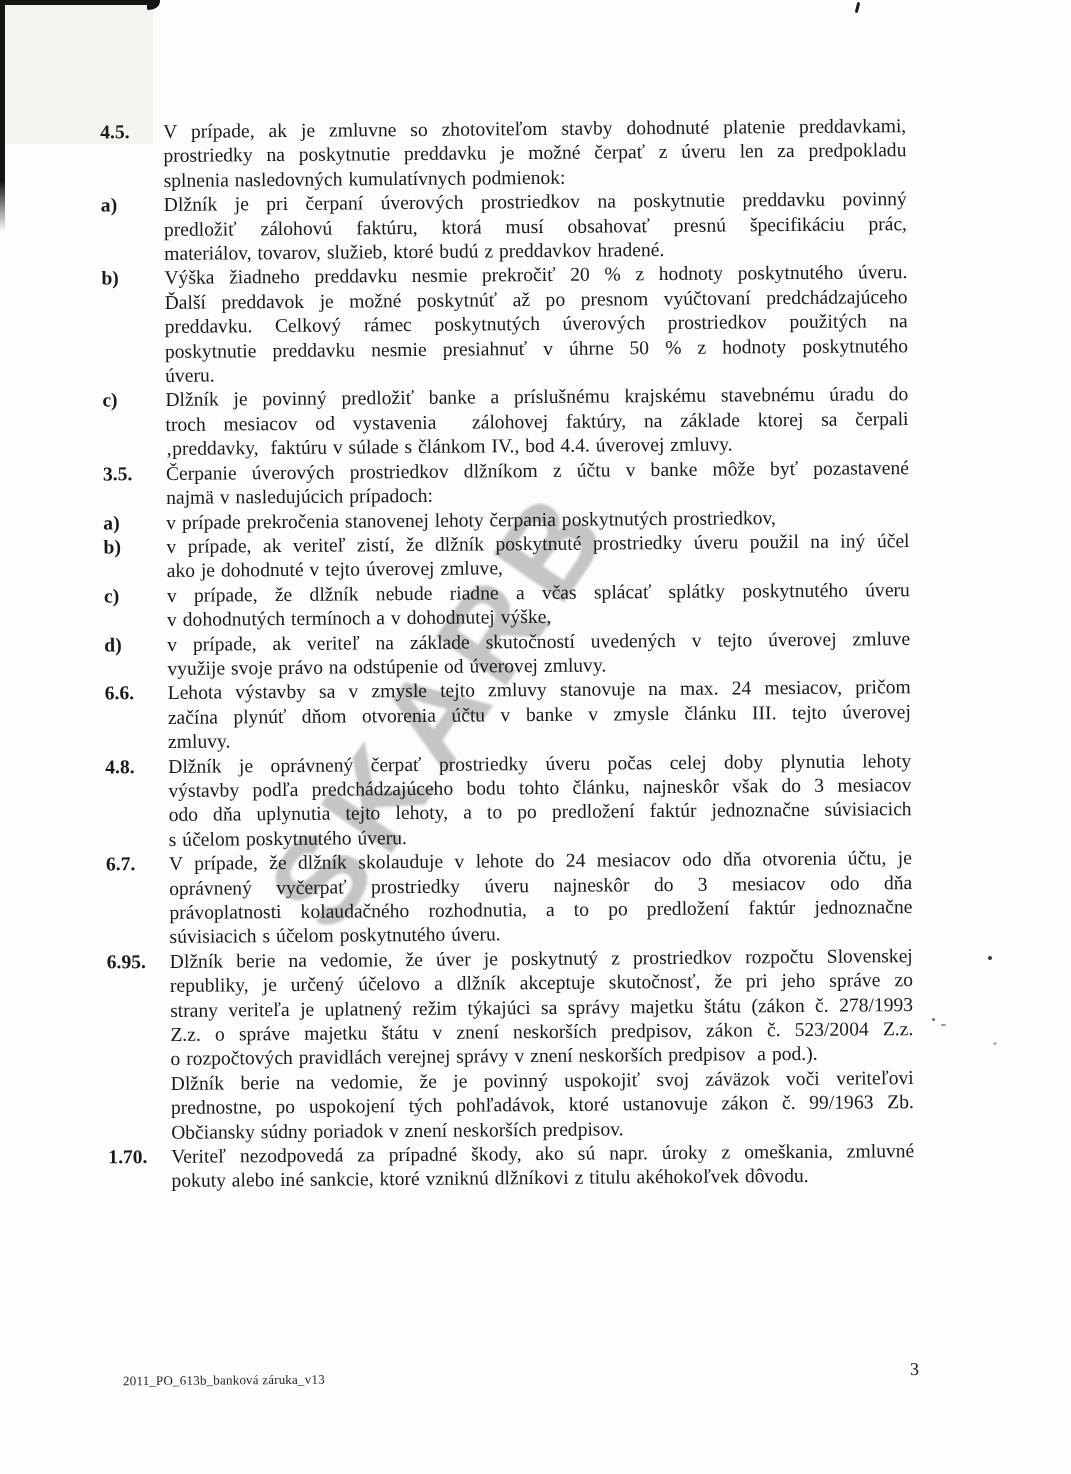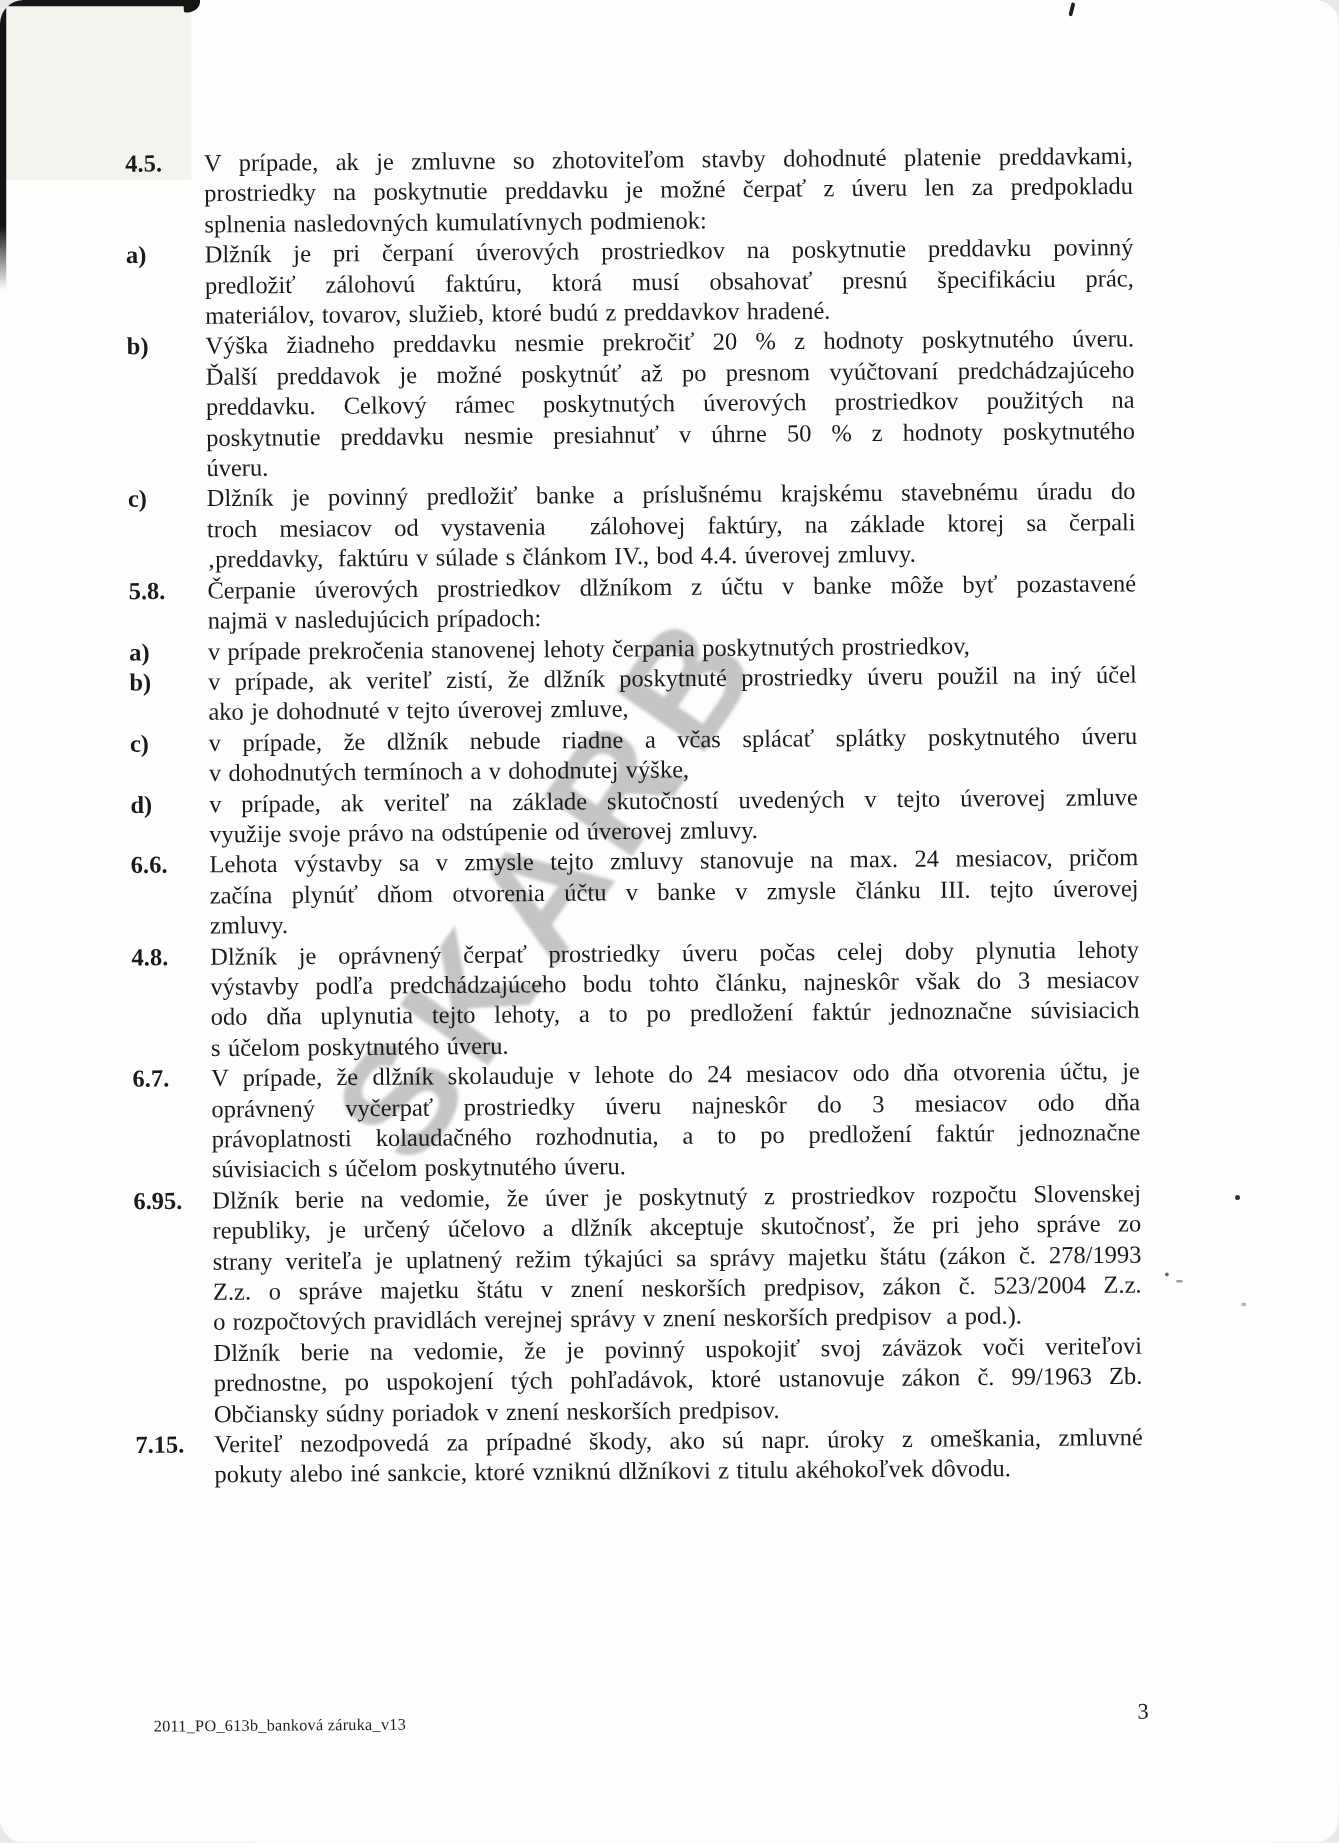--- a/index.html
+++ b/index.html
@@ -3,21 +3,20 @@
 <meta charset="utf-8">
 <style>
   html,body{margin:0;padding:0;background:#e8e8e8;}
   .page{
     position:relative;
     width:1071px;height:1474px;
     background:#fdfdfb;
     overflow:hidden;
     font-family:"Liberation Serif", serif;
     color:#1a1a1a;
-    border-radius:19px;
   }
   
   .scan{position:absolute;inset:0;transform:rotate(-0.45deg);}
   .doc{position:absolute;left:0;top:117px;right:0;z-index:2;}
   .item{position:relative;padding-left:168px;padding-right:160px;}
   .item .lbl{
     position:absolute;left:105px;top:0;
     font-weight:700;font-size:19.6px;line-height:24.4px;
   }
   .ln{font-size:19.6px;line-height:24.4px;word-spacing:1px;}
@@ -85,21 +84,21 @@
           <div class="ln jus">poskytnutie preddavku nesmie presiahnuť v úhrne 50 % z hodnoty poskytnutého</div>
           <div class="ln last">úveru.</div>
         </div>
         <div class="item">
           <span class="lbl">c)</span>
           <div class="ln jus">Dlžník je povinný predložiť banke a príslušnému krajskému stavebnému úradu do</div>
           <div class="ln jus">troch mesiacov od vystavenia &nbsp;zálohovej faktúry, na základe ktorej sa čerpali</div>
           <div class="ln last">‚preddavky, &nbsp;faktúru v súlade s článkom IV., bod 4.4. úverovej zmluvy.</div>
         </div>
         <div class="item">
-          <span class="lbl">5.8.</span>
+          <span class="lbl">3.5.</span>
           <div class="ln jus">Čerpanie úverových prostriedkov dlžníkom z účtu v banke môže byť pozastavené</div>
           <div class="ln last">najmä v nasledujúcich prípadoch:</div>
         </div>
         <div class="item">
           <span class="lbl">a)</span>
           <div class="ln last">v prípade prekročenia stanovenej lehoty čerpania poskytnutých prostriedkov,</div>
         </div>
         <div class="item">
           <span class="lbl">b)</span>
           <div class="ln jus">v prípade, ak veriteľ zistí, že dlžník poskytnuté prostriedky úveru použil na iný účel</div>
@@ -142,21 +141,21 @@
           <div class="ln jus">strany veriteľa je uplatnený režim týkajúci sa správy majetku štátu (zákon č. 278/1993</div>
           <div class="ln jus">Z.z. o správe majetku štátu v znení neskorších predpisov, zákon č. 523/2004 Z.z.</div>
           <div class="ln last">o rozpočtových pravidlách verejnej správy v znení neskorších predpisov &nbsp;a pod.).</div>
         </div>
         <div class="item">
           <div class="ln jus">Dlžník berie na vedomie, že je povinný uspokojiť svoj záväzok voči veriteľovi</div>
           <div class="ln jus">prednostne, po uspokojení tých pohľadávok, ktoré ustanovuje zákon č. 99/1963 Zb.</div>
           <div class="ln last">Občiansky súdny poriadok v znení neskorších predpisov.</div>
         </div>
         <div class="item">
-          <span class="lbl">7.15.</span>
+          <span class="lbl">1.70.</span>
           <div class="ln jus">Veriteľ nezodpovedá za prípadné škody, ako sú napr. úroky z omeškania, zmluvné</div>
           <div class="ln last">pokuty alebo iné sankcie, ktoré vzniknú dlžníkovi z titulu akéhokoľvek dôvodu.</div>
         </div>
       </div>
 
     <div class="footer-code">2011_PO_613b_banková záruka_v13</div>
     <div class="page-num">3</div>
   </div>
 
   <div class="art art-top-bar"></div>

